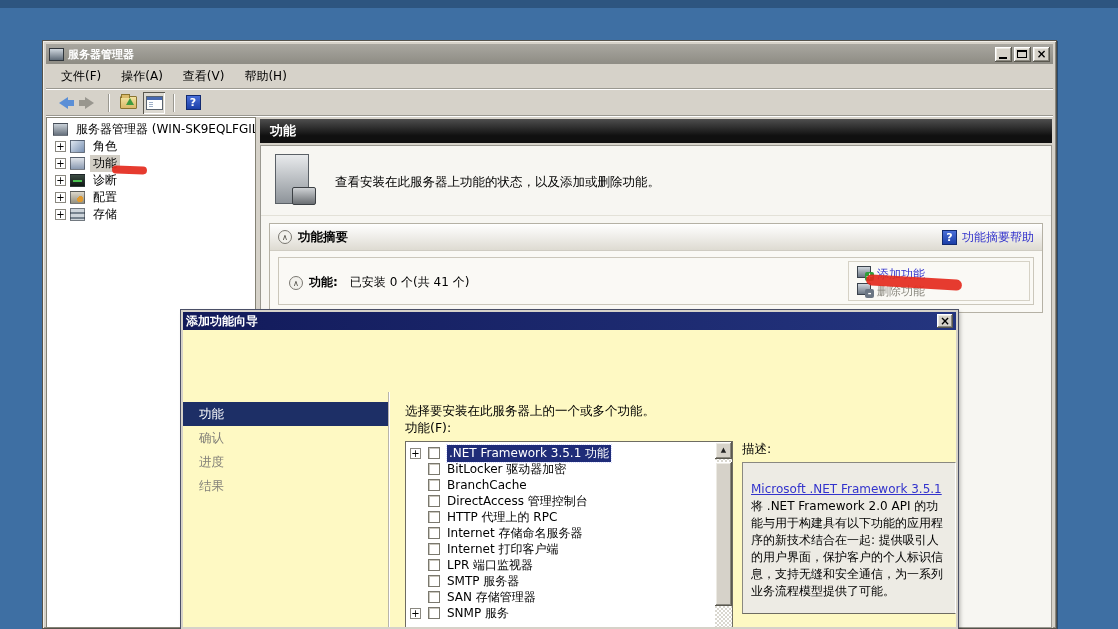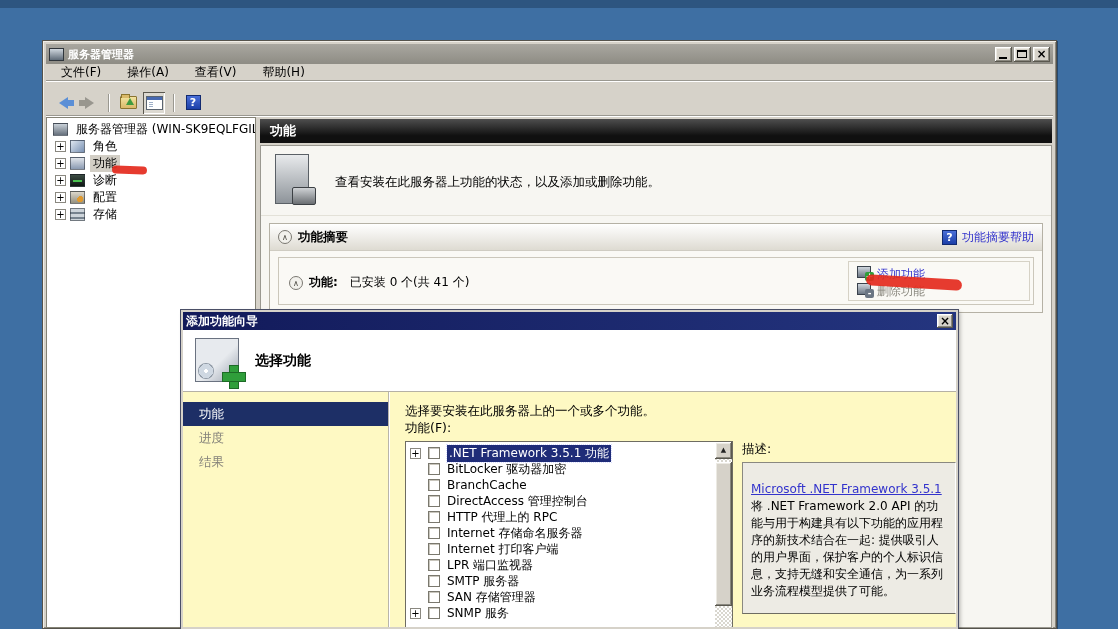--- a/index.html
+++ b/index.html
@@ -34,22 +34,22 @@
   .titlebar .win-icon { width:15px; height:13px; margin-right:4px;
     background:linear-gradient(#cfd6dd,#5f6b78); border:1px solid #30363c; }
   .titlebar .title-text { color:#fff; font-weight:bold; font-size:11px; }
   .win-btns { margin-left:auto; display:flex; gap:2px; }
   .win-btn { width:17px; height:15px; position:relative; cursor:default; }
   .win-btn .glyph-min { position:absolute; left:4px; bottom:3px; width:8px; height:2px; background:#000; }
   .win-btn .glyph-max { position:absolute; left:3px; top:3px; width:10px; height:8px; border:1px solid #000; border-top-width:2px; }
   .win-btn .glyph-close { position:absolute; left:0; top:0; width:100%; height:100%; text-align:center; line-height:14px; font-weight:bold; font-size:12px; }
 
   .menubar {
-    position:absolute; left:3px; top:24px; right:3px; height:16px;
-    display:flex; align-items:center; padding-left:6px; gap:8px;
+    position:absolute; left:3px; top:24px; right:3px; height:24px;
+    display:flex; align-items:center; padding-left:6px; gap:2px;
     border-bottom:1px solid #9a9890; box-shadow:0 1px 0 #fff;
   }
   .menu-item { padding:2px 9px; }
 
   .toolbar {
     position:absolute; left:3px; top:49px; right:3px; height:26px;
     display:flex; align-items:center; padding-left:6px; gap:4px;
     border-bottom:1px solid #9a9890; box-shadow:0 1px 0 #fff;
   }
   .tb-sep { width:1px; height:18px; background:#9a9890; box-shadow:1px 0 0 #fff; margin:0 4px; }
@@ -337,31 +337,25 @@
 </div>
 
 <div class="dialog">
   <div class="dialog-titlebar">
     <span class="dialog-title">添加功能向导</span>
     <div class="dialog-close win-btn bevel">
       <div class="glyph-close">×</div>
     </div>
   </div>
 
-  <div class="dialog-header">
-    <div class="wizard-icon">
-      <span class="cd"></span>
-      <span class="plus"></span>
-    </div>
-    <div class="wizard-heading">选择功能</div>
-  </div>
 
   <div class="dialog-body">
     <div class="wizard-steps" id="wizard-steps">
         <div class="wizard-step selected">功能</div>
+        <div class="wizard-step">确认</div>
         <div class="wizard-step">进度</div>
         <div class="wizard-step">结果</div>
       </div>
 
     <div class="wizard-content">
       <div class="instruction">选择要安装在此服务器上的一个或多个功能。</div>
       <div class="list-label">功能(F):</div>
       <div class="content-row">
         <div class="feature-list">
           <div class="feature-rows" id="feature-rows">

